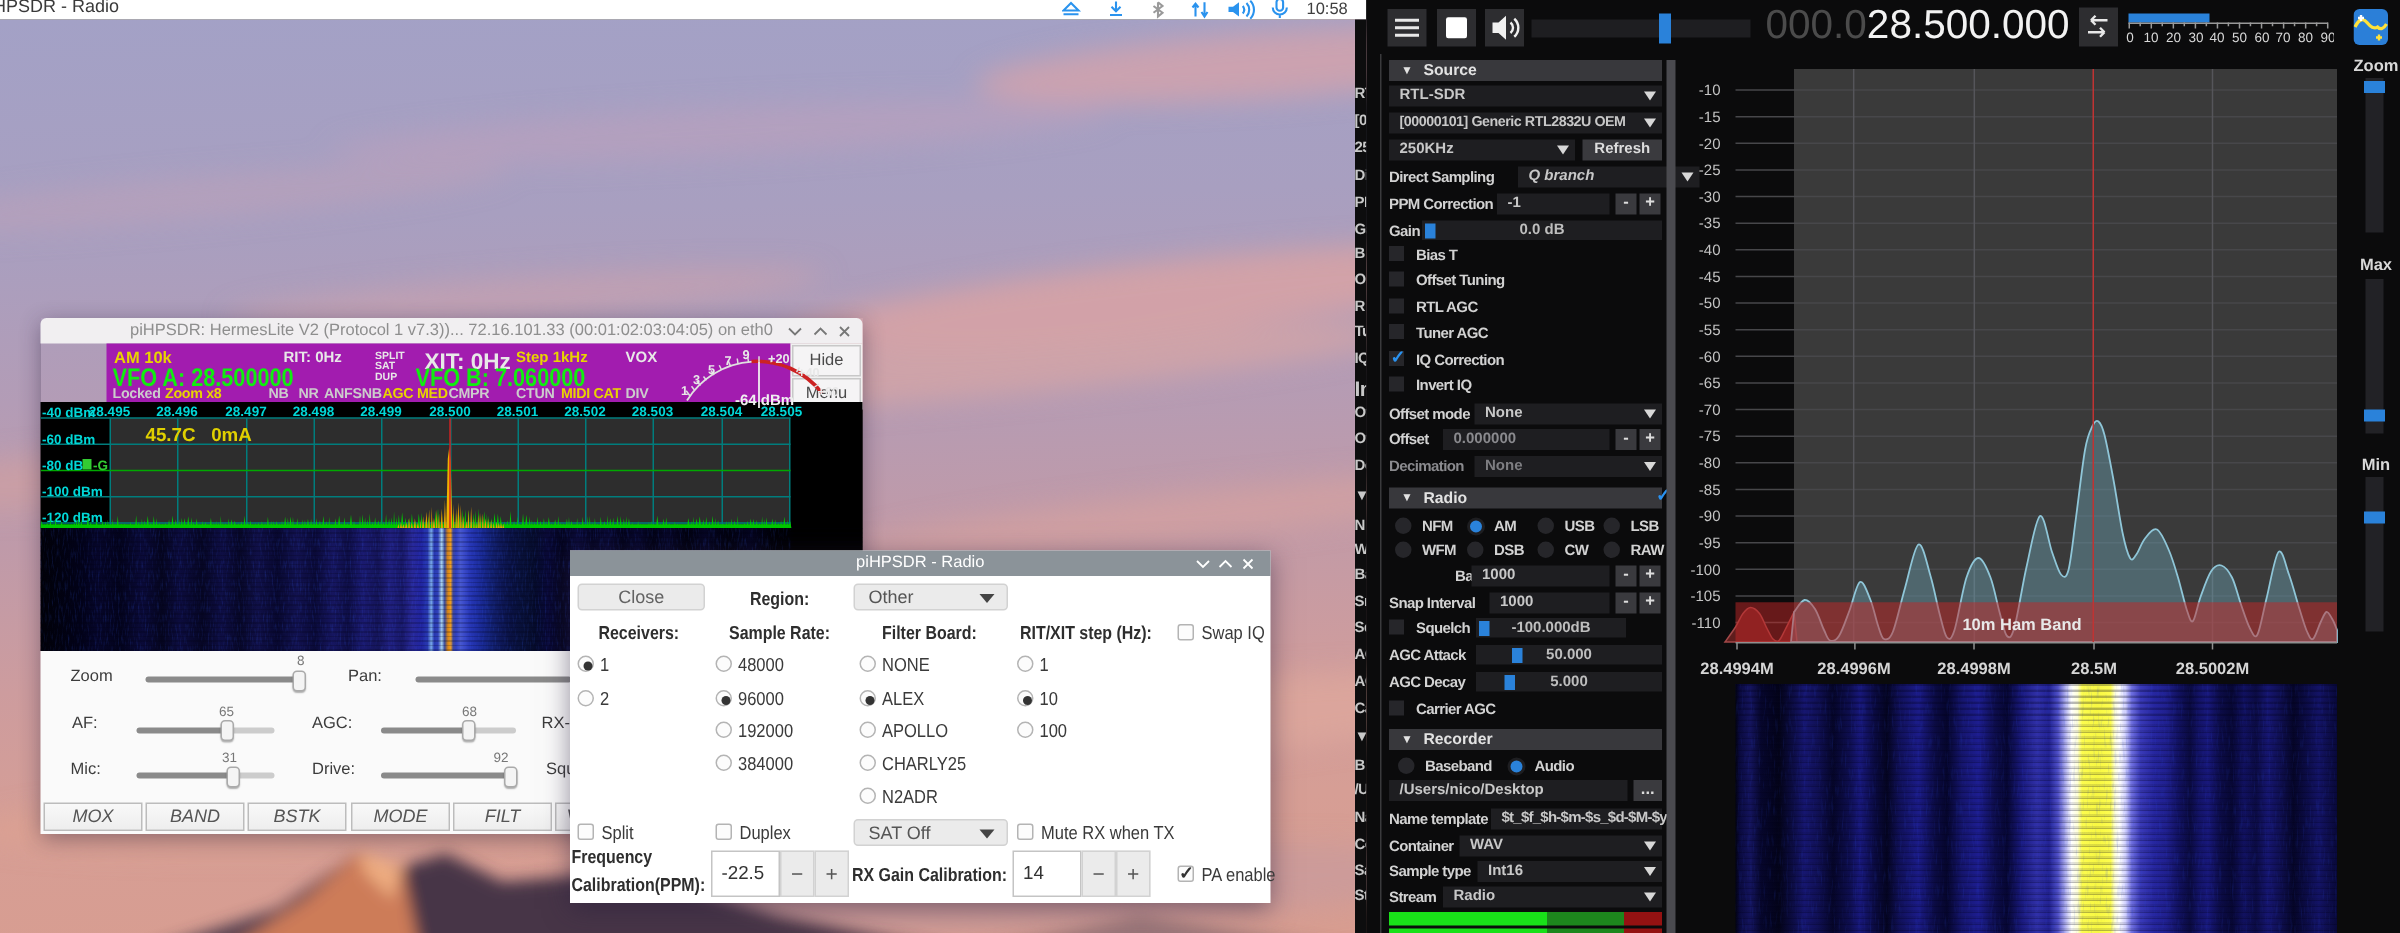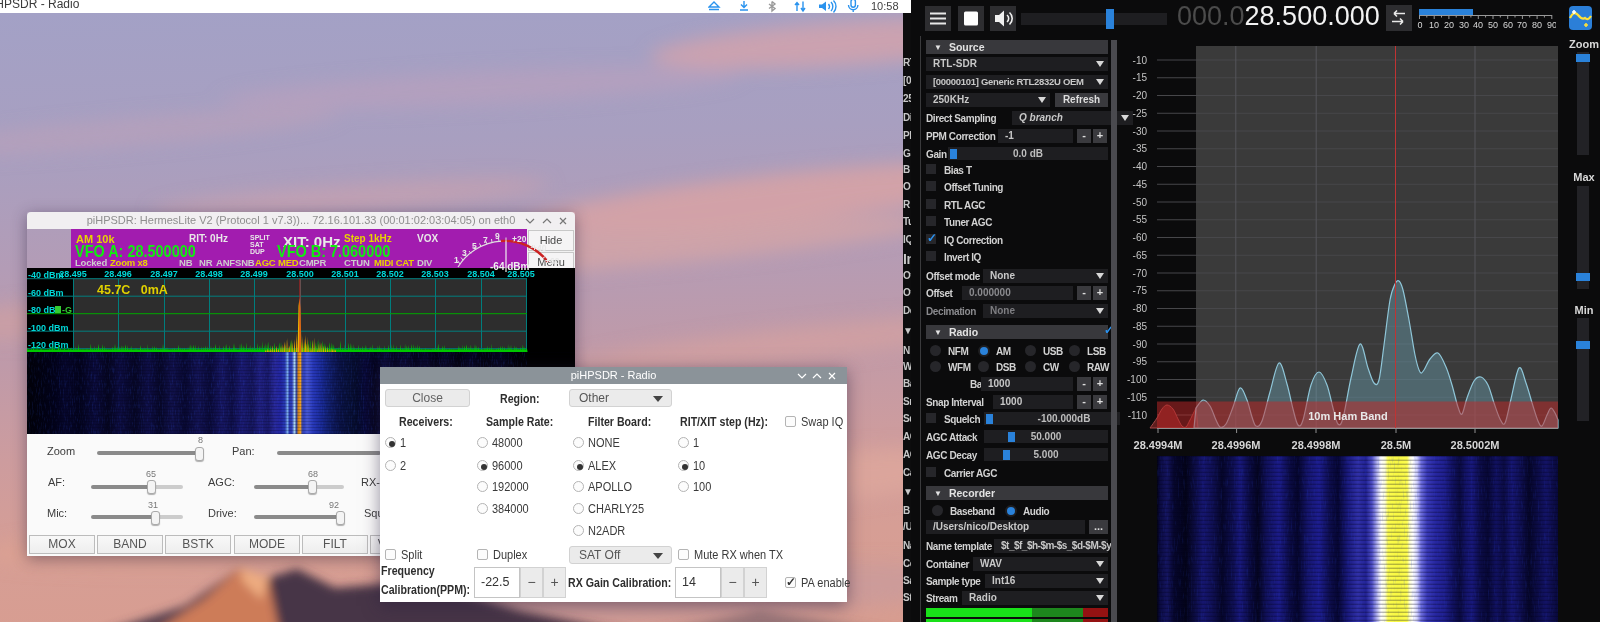--- a/index.html
+++ b/index.html
@@ -27,21 +27,21 @@
   font-size:11px; color:#4a4a4a; text-align:center; line-height:19px; }
 #spec { position:absolute; left:0; top:56px; width:548px; height:84px; background:#000; }
 #wfall { position:absolute; left:0; top:140px; width:548px; height:82px; background:linear-gradient(90deg,#010108 0.00%, #02021a 5.11%, #06062a 6.93%, #03031c 9.67%, #0a0a38 12.41%, #05051f 14.78%, #0c0c3e 16.97%, #060624 19.71%, #0e0e44 22.08%, #070728 24.27%, #101048 26.46%, #080830 28.83%, #121250 31.20%, #0a0a38 33.39%, #161660 35.58%, #0e0e46 37.41%, #1a1a70 39.23%, #141458 41.06%, #202080 42.52%, #181868 43.98%, #282898 45.26%, #2024a0 46.35%, #2838b0 47.08%, #78a8e8 47.54%, #2838b0 47.90%, #3040b8 48.36%, #a8d4f0 48.81%, #384898 49.18%, #d88414 49.54%, #f0a020 49.91%, #40489c 50.18%, #3040c0 50.55%, #4858d0 51.09%, #3848c8 51.64%, #2838b8 52.19%, #2030a8 52.92%, #182890 53.83%, #122070 54.93%, #0e1858 56.02%, #0a1244 57.12%, #081038 58.58%, #060c2c 60.04%, #0a0a38 61.68%, #050520 63.50%, #0c0c3a 65.33%, #060624 67.15%, #0a0a34 68.98%, #04041c 70.80%, #08082e 72.63%, #030316 74.45%, #070728 76.28%, #020210 78.65%, #060624 80.84%, #02020e 83.58%, #050520 86.31%, #010108 89.05%, #000004 91.06%, #000000 91.79%); }
 
 #ctrl { position:absolute; left:0; top:222px; width:548px; height:122px; background:#fafafa; }
 .cl { position:absolute; font-size:11px; color:#3c3c3c; }
 .cv { position:absolute; font-size:9px; color:#777; }
 .trk { position:absolute; height:4px; border-radius:2px; }
 .hdl { position:absolute; width:9px; height:14px; background:#f4f4f4; border:1px solid #aaa; border-radius:3px; box-shadow:0 1px 1px rgba(0,0,0,.3); }
 .fbtn { position:absolute; top:101px; width:66px; height:19px; background:linear-gradient(#f8f8f8,#eee);
-  border:1px solid #bcbcbc; font-size:12px; color:#555; text-align:center; line-height:17px; }
+  border:1px solid #bcbcbc; font-size:12px; color:#555; text-align:center; line-height:17px;font-style:italic; }
 
 #dlg { position:absolute; left:380px; top:367px; width:467px; height:235px; background:#fff; z-index:20; box-shadow:0 4px 16px rgba(40,30,60,.5); }
 #dlg-title { position:absolute; left:0; top:0; width:467px; height:17px; background:#8b9399; color:#fff; font-size:11px; text-align:center; line-height:16px; }
 .gbtn { position:absolute; height:18px; background:#ebebeb; border:1px solid #d2d2d2; border-radius:3px; font-size:12px; color:#636363; text-align:center; line-height:16px; }
 .ddd { color:#555; }
 .dar { position:absolute; right:8px; top:6px; width:0; height:0; border-left:5px solid transparent; border-right:5px solid transparent; border-top:6px solid #444; }
 .dbold { position:absolute; font-size:12.5px; font-weight:bold; color:#2e2e2e; white-space:nowrap; transform:scaleX(0.85); transform-origin:0 0; }
 .dtxt { position:absolute; font-size:12.5px; color:#3a3a3a; white-space:nowrap; transform:scaleX(0.88); transform-origin:0 0; }
 .dcb { position:absolute; width:11px; height:11px; background:#fcfcfc; border:1px solid #b4b4b4; border-radius:2px; }
 .drb { position:absolute; width:11px; height:11px; background:#fcfcfc; border:1px solid #b4b4b4; border-radius:50%; }
@@ -522,21 +522,21 @@
     <div class="slbl" style="left:15px;top:378px;padding-left:44px;">Bandwidth</div>
     <div class="inp" style="left:70px;top:377px;width:92px;">1000</div>
     <div class="pm" style="left:166px;top:377px;">-</div>
         <div class="pm" style="left:182px;top:377px;">+</div>
     <div class="slbl" style="left:15px;top:396px;">Snap Interval</div>
     <div class="inp" style="left:82px;top:395px;width:80px;">1000</div>
     <div class="pm" style="left:166px;top:395px;">-</div>
         <div class="pm" style="left:182px;top:395px;">+</div>
     <div class="scb" style="left:15px;top:413px;"></div>
         <div class="slbl" style="left:33px;top:413px;">Squelch</div>
-    <div class="sld" style="left:73px;top:412px;width:136px;padding-left:12px;">
+    <div class="sld" style="left:73px;top:412px;width:100px;">
           <div class="sldh" style="left:2px;"></div>
           <div class="sldt">-100.000dB</div>
         </div>
     <div class="slbl" style="left:15px;top:431px;">AGC Attack</div>
     <div class="sld" style="left:73px;top:430px;width:124px;">
           <div class="sldh" style="left:24px;"></div>
           <div class="sldt">50.000</div>
         </div>
     <div class="slbl" style="left:15px;top:449px;">AGC Decay</div>
     <div class="sld" style="left:73px;top:448px;width:124px;">

